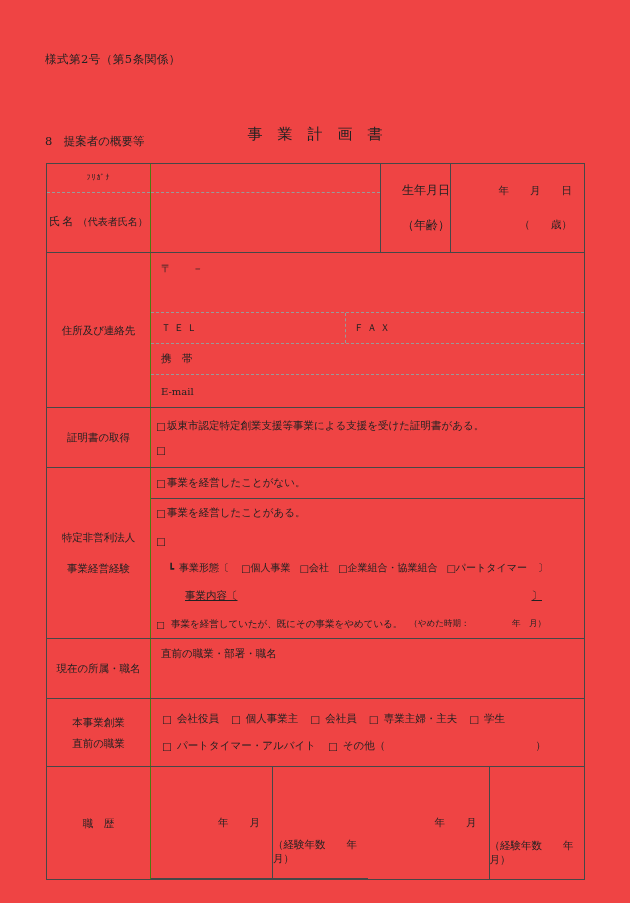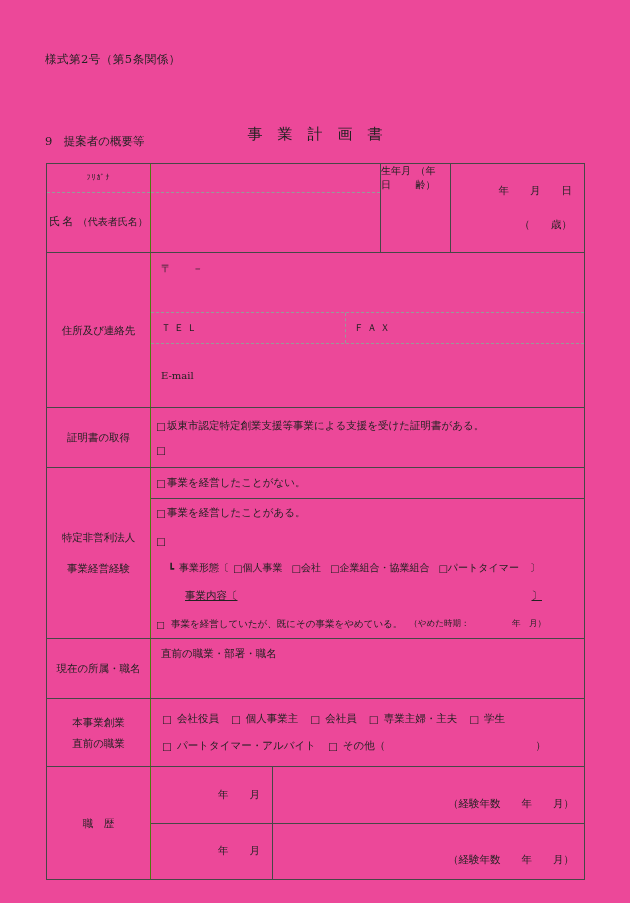--- a/index.html
+++ b/index.html
@@ -1,18 +1,18 @@
 <!DOCTYPE html>
 <html><head>
 <meta charset="utf-8">
 <style>
   * { margin:0; padding:0; box-sizing:border-box; }
   html,body { background:#ffffff; }
   .page {
-    position:relative; width:630px; height:903px; background:#ec4899;
+    position:relative; width:630px; height:903px; background:#ef4444;
     font-family:"DejaVu Serif","Liberation Serif",serif;
     color:#222222; overflow:hidden;
   }
   .form-number { position:absolute; left:45px; top:52px; font-size:11.5px; letter-spacing:0.5px; }
   .doc-title  { position:absolute; left:0; right:0; top:78px; text-align:center; font-size:15px;margin-top:47px; }
   .section-heading { position:absolute; left:45px; top:134px; font-size:11.5px; }
 
   .ptable {
     position:absolute; left:46px; top:163px; width:539px; height:717px;
     border:1px solid #474747; display:flex; flex-direction:column; font-size:10.5px;
@@ -27,21 +27,21 @@
   
   .r1 { height:89px; }
   .r1 .labelcol { display:block; }
   .furi-part { height:29px; border-bottom:1px dashed #999; display:flex; align-items:center; justify-content:center; font-size:8px; letter-spacing:1px; }
   .name-part { height:58px; display:flex; flex-direction:row; justify-content:space-evenly; align-items:center; }
   .name-label { font-size:11px; letter-spacing:2px; }
   .rep-label { font-size:10px; }
   .c-nameinput { flex:0 0 230px; width:230px; border-right:1px solid #474747; display:flex; flex-direction:column; }
   .c-nameinput .furi-blank { height:29px; border-bottom:1px dashed #999; }
   .c-nameinput .name-blank { flex:1; }
-  .c-birth { flex:0 0 70px; width:70px; border-right:1px solid #474747; display:flex; flex-direction:row; justify-content:space-evenly; align-items:flex-start; font-size:10px; }
+  .c-birth { flex:0 0 70px; width:70px; border-right:1px solid #474747; display:flex; flex-direction:column; justify-content:space-evenly; align-items:flex-end; font-size:12px; }
   .c-date { flex:1; display:flex; flex-direction:column; justify-content:space-evenly; align-items:flex-end; padding-right:12px; font-size:10.5px; }
   
   .r2 { height:155px; }
   .contentcol { flex:1; display:flex; flex-direction:column; }
   .addr-top { height:60px; border-bottom:1px dashed #999; padding:9px 0 0 10px; }
   .addr-tel { height:31px; border-bottom:1px dashed #999; display:flex; }
   .tel-half { flex:0 0 195px; width:195px; border-right:1px dashed #999; display:flex; align-items:center; padding-left:10px; }
   .fax-half { flex:1; display:flex; align-items:center; padding-left:8px; }
   .addr-mobile { height:31px; border-bottom:1px dashed #999; display:flex; align-items:center; padding-left:10px; }
   .addr-email { flex:1; display:flex; align-items:center; padding-left:10px; font-size:10px; }
@@ -52,21 +52,21 @@
   .cbline { display:flex; align-items:center; padding-left:5px; }
   .cb { flex:0 0 auto; margin-right:1px; }
   .cbline.sp .cb { margin-right:6px; }
   
   .r4 { height:171px; }
   .exp-sub1 { height:31px; border-bottom:1px solid #474747; display:flex; align-items:center; }
   .exp-sub2 { flex:1; display:flex; flex-direction:column; }
   .exp-sub2 .ln { flex:1; display:flex; align-items:center; }
   .ln-type { padding-left:17px; font-size:10px; }
   .ln-type .marker { font-weight:bold; margin-right:5px; }
-  .ln-type .tlabel { margin-right:4px; }
+  .ln-type .tlabel { margin-right:12px; }
   .ln-type .opt { display:flex; align-items:center; margin-right:9px; }
   .ln-type .opt .cb { margin-right:0; }
   .ln-type .close { margin-left:2px; }
   .ln-content { padding-left:34px; padding-right:42px; display:flex; align-items:center;text-decoration:underline; }
   .ln-content .spacer { flex:1; }
   .ln-quit { font-size:9.5px; padding-left:5px; }
   .ln-quit .note { font-size:8.5px; margin-left:7px; }
   
   .r5 { height:60px; }
   .r5 .contentcol { padding:8px 10px; }
@@ -74,34 +74,34 @@
   .r6 { height:68px; }
   .r6 .labelcol { justify-content:space-evenly; padding:8px 0; }
   .r6 .contentcol { justify-content:space-evenly; }
   .optline { display:flex; align-items:center; padding-left:11px; }
   .optline .opt { display:flex; align-items:center; margin-right:12px; }
   .optline .opt .cb { margin-right:5px; }
   .optline .spacer { flex:1; }
   .optline .close { margin-right:38px; }
   
   .r7 { height:112px; }
-  .hist-entries { flex:1; display:flex; flex-direction:column; }
+  .hist-entries { flex:1; display:flex; flex-direction:row; }
   .hist-entry { flex:1; display:flex; border-bottom:1px solid #474747; }
   .hist-entry:last-child { border-bottom:none; }
   .period-cell { flex:0 0 122px; width:122px; border-right:1px solid #474747; display:flex; align-items:center; justify-content:flex-end; padding-right:12px; }
   .expyears-cell { flex:1; display:flex; align-items:flex-end; justify-content:flex-end; padding:0 10px 12px 0; }
 </style>
 </head>
 <body>
 
 <div class="page">
 
   <div class="form-number">様式第2号（第5条関係）</div>
   <div class="doc-title">事　業　計　画　書</div>
-  <div class="section-heading">9　提案者の概要等</div>
+  <div class="section-heading">8　提案者の概要等</div>
 
   <div class="ptable">
 
     <div class="row r1">
       <div class="labelcol">
         <div class="furi-part">ﾌﾘｶﾞﾅ</div>
         <div class="name-part">
           <div class="name-label">氏名</div>
           <div class="rep-label">（代表者氏名）</div>
         </div>
@@ -127,20 +127,23 @@
           <span>〒　　－</span>
         </div>
         <div class="addr-tel">
           <div class="tel-half">
             <span class="halfw">ＴＥＬ</span>
           </div>
           <div class="fax-half">
             <span class="halfw">ＦＡＸ</span>
           </div>
         </div>
+        <div class="addr-mobile">
+          <span>携　帯</span>
+        </div>
         <div class="addr-email">
           <span>E-mail</span>
         </div>
       </div>
     </div>
 
     <div class="row r3">
       <div class="labelcol">証明書の取得</div>
       <div class="contentcol">
         <div class="cbline">

